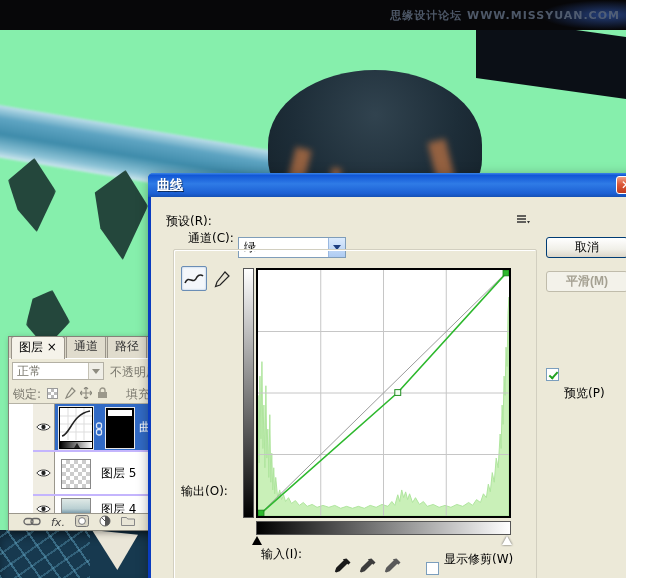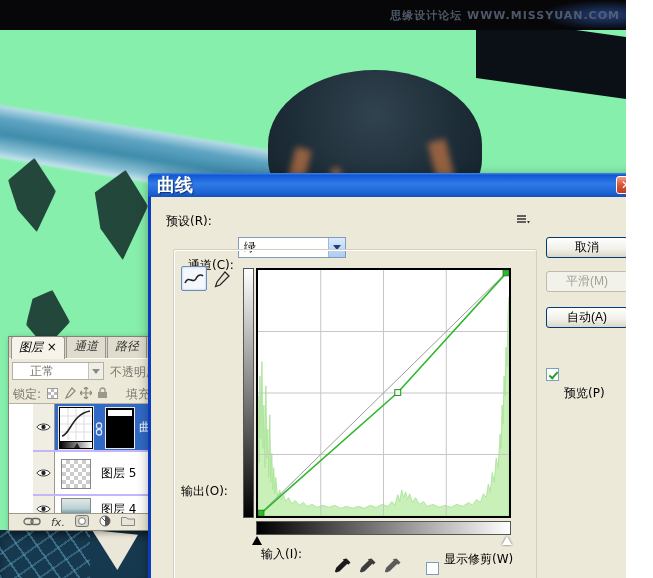--- a/index.html
+++ b/index.html
@@ -37,27 +37,27 @@
       repeating-linear-gradient(55deg, rgba(100,170,200,.45) 0 2px, rgba(0,0,0,0) 2px 16px),
       repeating-linear-gradient(-35deg, rgba(100,170,200,.35) 0 2px, rgba(0,0,0,0) 2px 14px); }
   .bg-collar { position:absolute; left:92px; top:530px; width:46px; height:40px; background:#eae6d8;
     clip-path:polygon(0 0, 100% 12%, 55% 100%); }
 
   
   .layers-panel { position:absolute; left:8px; top:336px; width:141px; height:195px;
     background:#ece9d8; border:1px solid #848278; box-shadow:2px 2px 6px rgba(0,0,0,.35); overflow:hidden; }
   .lp-tabs { height:21px; display:flex; align-items:flex-end; background:#d9d5c6; padding-left:2px; gap:1px; }
   .lp-tab { padding:2px 7px 3px; font-size:12px; border:1px solid #9a958a; border-bottom:none;
-    border-radius:3px 3px 0 0; background:#e0dccd; color:#333; white-space:nowrap;font-style:italic; }
+    border-radius:3px 3px 0 0; background:#e0dccd; color:#333; white-space:nowrap; }
   .lp-tab.active { background:#f5f3ea; color:#000; position:relative; top:1px; }
   .lp-controls { border-top:1px solid #fff; }
   .lp-blend-row { height:24px; position:relative; }
   .lp-select { position:absolute; left:3px; top:3px; width:92px; height:18px; background:#fff;
     border:1px solid #b3b0a4; display:flex; align-items:center; }
-  .lp-select .val { flex:1; padding-left:17px; color:#7a786e; font-size:12px; }
+  .lp-select .val { flex:1; padding-left:4px; color:#7a786e; font-size:12px; }
   .lp-select .arrow-box { width:15px; height:16px; background:#efeee7; border-left:1px solid #c5c2b5;
     display:flex; align-items:center; justify-content:center; }
   .tri-down { width:0; height:0; border-left:4px solid transparent; border-right:4px solid transparent;
     border-top:5px solid #8d8b80; }
   .lp-opacity { position:absolute; left:101px; top:5px; color:#7a786e; white-space:nowrap; }
   .lp-lock-row { height:20px; position:relative; color:#7a786e; }
   .lp-lock-label { position:absolute; left:4px; top:3px; }
   .lock-ico { position:absolute; top:3px; width:14px; height:14px; display:flex; align-items:center; justify-content:center; }
   .checker-sm { width:11px; height:11px; border:1px solid #9a9a9a;
     background-image:linear-gradient(45deg,#bbb 25%,transparent 25%,transparent 75%,#bbb 75%),
@@ -93,22 +93,22 @@
     border-top:1px solid #9a978c; display:flex; align-items:center; gap:10px; padding-left:14px; color:#555; }
   .fx-label { font-style:italic; font-size:11px; color:#444; }
 
   
   .dialog { position:absolute; left:148px; top:173px; width:492px; height:410px;
     background:#ece9d8; border:3px solid #0a3cc0; border-top:none; border-radius:6px 6px 0 0;
     box-shadow:3px 5px 14px rgba(0,0,0,.5); }
   .titlebar { position:absolute; left:-3px; top:0; width:492px; height:24px; border-radius:5px 5px 0 0;
     background:linear-gradient(180deg,#3b86e8 0%,#1257d6 10%,#2f7be6 45%,#1c60d4 85%,#1550b4 100%);
     display:flex; align-items:center; padding:0 4px 0 9px; }
-  .titlebar .ttl { color:#fff; font-weight:bold; font-size:18px; flex:1;
-    text-shadow:1px 1px 1px rgba(0,0,0,.5); }
+  .titlebar .ttl { color:#fff; font-weight:bold; font-size:13px; flex:1;
+    text-shadow:1px 1px 1px rgba(0,0,0,.5);text-decoration:underline; }
   .close-btn { width:20px; height:18px; border:1px solid #fff; border-radius:3px; color:#fff;
     font-size:12px; font-weight:bold; line-height:16px; text-align:center;
     background:linear-gradient(180deg,#f0a088 0%,#dd5a39 45%,#c03a1e 100%); }
   .dlabel { position:absolute; color:#000; white-space:nowrap; }
   .dropdown { position:absolute; height:21px; background:#fff; border:1px solid #7f9db9;
     display:flex; align-items:center; }
   .dropdown .val { flex:1; padding-left:5px; }
   .dropdown .xp-arrow { width:17px; height:100%; border-left:1px solid #9ab8e0;
     background:linear-gradient(180deg,#dcebfd,#aecbf2); display:flex; align-items:center; justify-content:center; }
   .xp-arrow .tri-down { border-top-color:#1f3f7f; }
@@ -126,21 +126,21 @@
   .tri-up-black { position:absolute; width:0; height:0; border-left:5px solid transparent;
     border-right:5px solid transparent; border-bottom:9px solid #000; }
   .tri-up-white { position:absolute; width:0; height:0; border-left:5px solid transparent;
     border-right:5px solid transparent; border-bottom:9px solid #fff;
     filter:drop-shadow(0 0 1px #555); }
   .xp-btn { position:absolute; left:395px; width:82px; height:21px; border:1px solid #003c74; border-radius:3px;
     background:linear-gradient(180deg,#fff 0%,#f0efe8 60%,#dcd6c8 100%); font-size:12px; color:#000;
     display:flex; align-items:center; justify-content:center; }
   .xp-btn.focused { box-shadow:inset 0 0 0 1px #8db8ea, inset 0 0 0 2px #c5dbf5;
     outline:1px dotted #333; outline-offset:-4px; }
-  .xp-btn.disabled { color:#a5a192; border-color:#c0bcab; background:#f3f2ea; }
+  .xp-btn.disabled { color:#a5a192; border-color:#c0bcab; background:#f3f2ea;font-weight:bold; }
   .checkbox { position:absolute; width:13px; height:13px; background:#fff; border:1px solid #7b9ebd; }
   .checkbox.checked::after { content:""; position:absolute; left:2px; top:3px; width:7px; height:3px;
     border-left:2px solid #21a121; border-bottom:2px solid #21a121; transform:rotate(-48deg); }
   .dropper { position:absolute; width:18px; height:19px; }
 </style>
 </head>
 <body>
 
 <div class="screen">
 
@@ -299,21 +299,21 @@
     </div>
 
     <span class="dlabel" style="left:15px;top:40px">预设(R):</span>
     <span style="position:absolute;left:365px;top:40px">
       <svg width="15" height="14" viewBox="0 0 15 14">
           <path d="M1 3h9M1 6h9M1 9h9" stroke="#333" stroke-width="1.4"></path>
           <path d="M11 8l3 0-1.5 2.5z" fill="#333"></path>
         </svg>
     </span>
 
-    <span class="dlabel" style="left:37px;top:84px">通道(C):</span>
+    <span class="dlabel" style="left:37px;top:57px">通道(C):</span>
     <div class="dropdown" style="left:87px;top:64px;width:108px">
       <span class="val">绿</span>
       <span class="xp-arrow">
           <span class="tri-down"></span>
         </span>
     </div>
 
     <div class="groupbox"></div>
 
     <span class="tool-btn sel" style="left:30px;top:93px">
@@ -366,17 +366,16 @@
       <svg width="18" height="19" viewBox="0 0 18 19">
           <path d="M12.5 1.5l4 4-2.2 2.2-1-1-7.6 7.6-3.6 1.3-1.2-1.2 1.3-3.6 7.6-7.6-1-1z" fill="#5a5a5a"></path>
         </svg>
     </span>
 
     <span class="checkbox" style="left:275px;top:389px"></span>
     <span class="dlabel" style="left:293px;top:378px">显示修剪(W)</span>
 
     <button class="xp-btn" style="top:64px">取消</button>
     <button class="xp-btn disabled" style="top:98px">平滑(M)</button>
-    <button class="xp-btn" style="top:134px">自动(A)</button>
     <span class="checkbox checked" style="left:395px;top:195px"></span>
     <span class="dlabel" style="left:413px;top:212px">预览(P)</span>
   </div>
 </div>
 
 </body></html>

